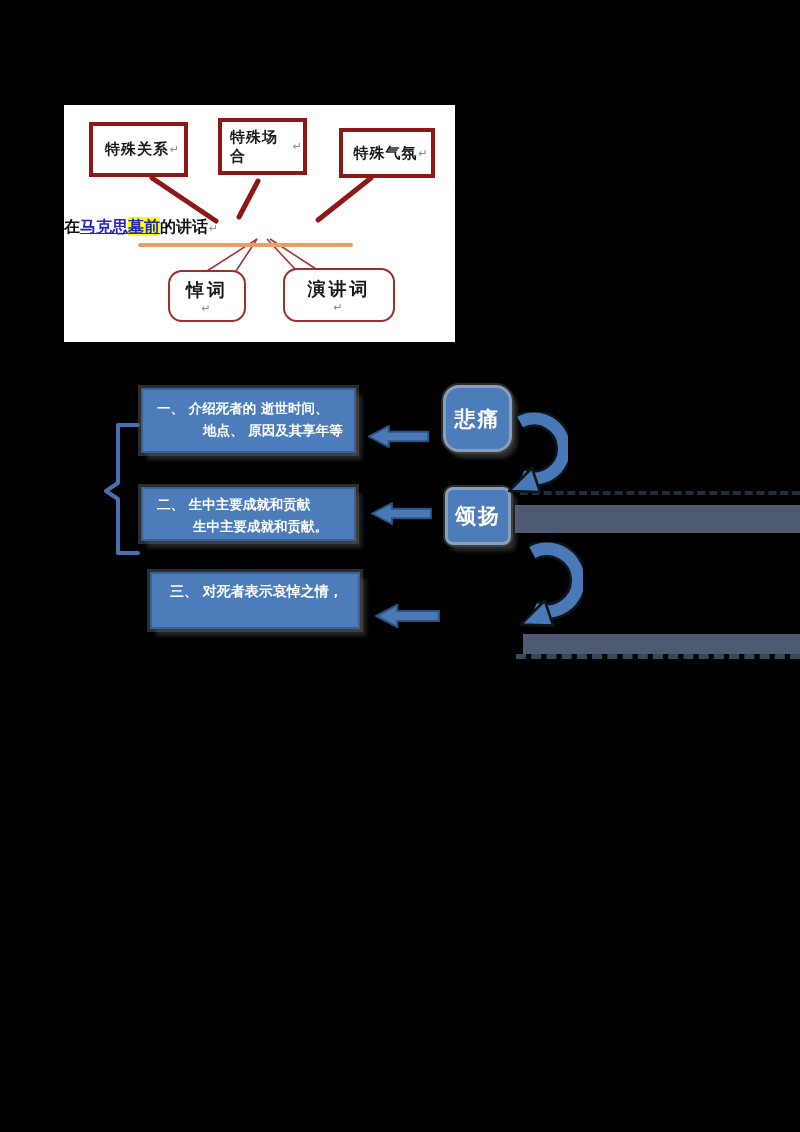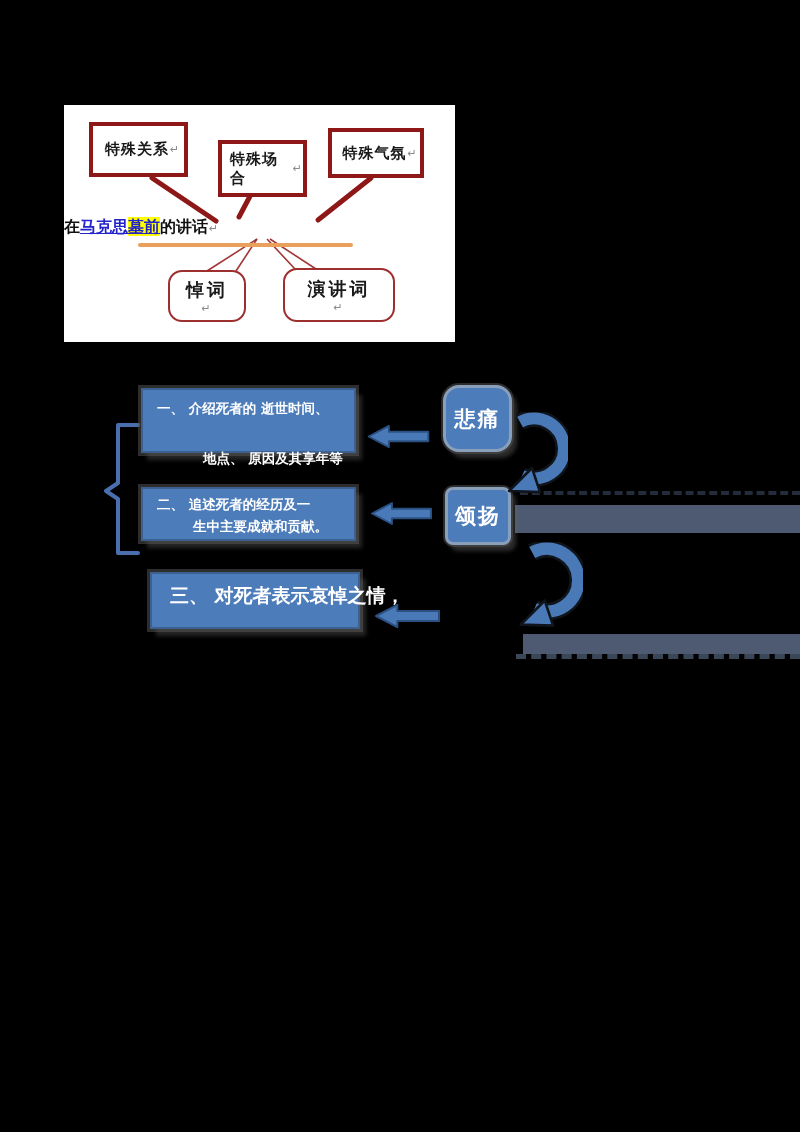--- a/index.html
+++ b/index.html
@@ -53,25 +53,25 @@
       <line x1="193" y1="134" x2="143" y2="166" stroke="#a03636" stroke-width="1.6"></line>
       <line x1="193" y1="134" x2="172" y2="166" stroke="#a03636" stroke-width="1.6"></line>
       <line x1="203" y1="134" x2="231" y2="164" stroke="#a03636" stroke-width="1.6"></line>
       <line x1="206" y1="134" x2="252" y2="164" stroke="#a03636" stroke-width="1.6"></line>
     </svg>
 
     <div class="red-box" style="left:25px;top:17px;width:99px;height:55px;">
       <span>特殊关系</span>
         <span class="ret">↵</span>
     </div>
-    <div class="red-box" style="left:154px;top:35px;width:89px;height:57px;">
+    <div class="red-box" style="left:154px;top:13px;width:89px;height:57px;">
       <span>特殊场合</span>
         <span class="ret">↵</span>
     </div>
-    <div class="red-box" style="left:264px;top:23px;width:96px;height:50px;">
+    <div class="red-box" style="left:275px;top:23px;width:96px;height:50px;">
       <span>特殊气氛</span>
         <span class="ret">↵</span>
     </div>
 
     <div class="main-title">
       <span>在</span><span class="lnk">马克思</span><span class="hlt">墓前</span><span>的讲话</span><span class="ret">↵</span>
     </div>
 
     <div class="orange-line"></div>
 
@@ -84,27 +84,27 @@
         <span class="ret">↵</span>
     </div>
   </div>
 
   <svg class="abs" style="left:102px;top:421px;" width="38" height="136" viewBox="0 0 38 136">
     <path d="M36,4 L16,4 L16,62 L4,70 L16,78 L16,132 L36,132" fill="none" stroke="var(--bracket-blue)" stroke-width="4" stroke-linejoin="round" stroke-linecap="round"></path>
   </svg>
 
   <div class="section-box" style="left:141px;top:388px;width:215px;height:65px;padding:8px 6px 0 14px;">
     <span class="line">一、 介绍死者的 逝世时间、</span>
-    <span class="line" style="margin-left:46px;margin-top:28px;">地点、 原因及其享年等</span>
+    <span class="line" style="margin-left:46px;">地点、 原因及其享年等</span>
   </div>
   <div class="section-box" style="left:141px;top:487px;width:215px;height:54px;padding:5px 6px 0 14px;">
-    <span class="line">二、 追述死者的经历及一</span>
+    <span class="line">二、 生中主要成就和贡献</span>
     <span class="line" style="margin-left:36px;">生中主要成就和贡献。</span>
   </div>
-  <div class="section-box" style="left:150px;top:572px;width:210px;height:57px;padding:6px 4px 0 6px;font-size:19px;">
+  <div class="section-box" style="left:150px;top:572px;width:210px;height:57px;padding:6px 4px 0 6px;font-size:14px;">
     <span class="line" style="margin-left:12px;">三、 对死者表示哀悼之情，</span>
   </div>
 
   <div class="dashes" style="left:520px;top:491px;width:280px;border-top:4px dashed #232c3a;"></div>
   <div class="band" style="left:515px;top:505px;width:285px;height:28px;"></div>
   <div class="band" style="left:523px;top:634px;width:277px;height:20px;"></div>
   <div class="dashes" style="left:516px;top:654px;width:284px;border-top:5px dashed #3a4759;"></div>
 
   <div class="emotion-box" style="left:443px;top:385px;width:69px;height:67px;border-radius:16px;">
     <span>悲痛</span>

